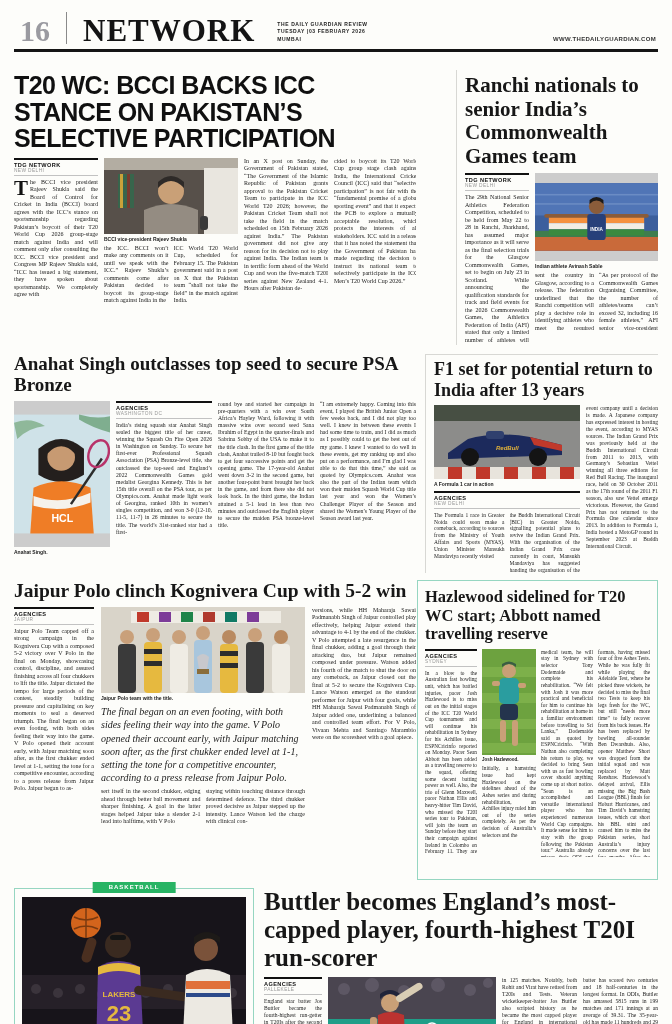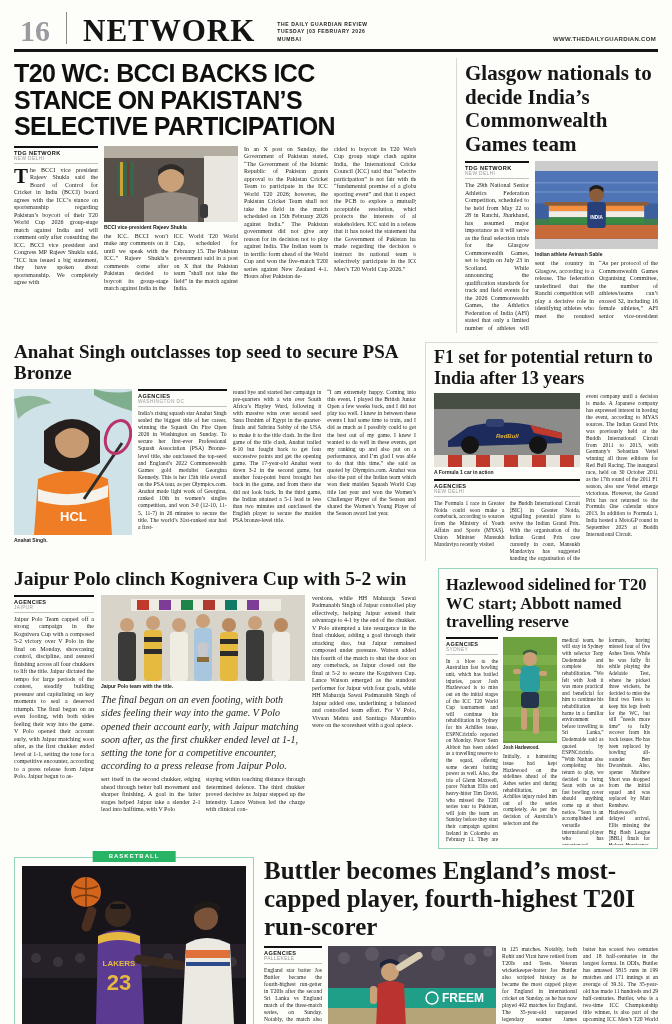--- a/index.html
+++ b/index.html
@@ -24,23 +24,23 @@
   .byline .ag { font-family:"Liberation Sans",sans-serif; font-size:5.6px; font-weight:bold; letter-spacing:.4px; color:#111; }
   .byline .ct { font-family:"Liberation Sans",sans-serif; font-size:4.8px; letter-spacing:.4px; color:#999; }
   .bodytext { font-size:6px; line-height:1.25; text-align:justify; color:#222; overflow:hidden; }
   .caption { font-family:"Liberation Sans",sans-serif; font-size:5px; font-weight:bold; color:#1a1a1a; line-height:1.25; margin:2px 0 3px; }
   .serifhead { font-family:"Liberation Serif",serif; font-weight:700; color:#171717; }
   .photo { display:block; width:100%; background:#ccc; }
   figure { margin:0; }
   .dropcap::first-letter { float:left; font-size:21px; line-height:16px; padding:1px 2px 0 0; font-weight:700; color:#111; }
 
   
-  .row1 { display:grid; grid-template-columns:402px 1fr; column-gap:9px; margin-top:6px;gap:40px; }
+  .row1 { display:grid; grid-template-columns:402px 1fr; column-gap:9px; margin-top:18px;gap:40px; }
   .row2 { display:grid; grid-template-columns:402px 1fr; column-gap:9px; margin-top:9px; }
-  .row3 { display:grid; grid-template-columns:402px 1fr; column-gap:22px; margin-top:7px; }
+  .row3 { display:grid; grid-template-columns:402px 1fr; column-gap:1px; margin-top:7px; }
   .row4 { display:grid; grid-template-columns:240px 1fr; column-gap:10px; margin-top:8px; }
   .rcell { border-left:1px solid #d8d8d4; padding-left:8px; }
 
   
   .t20-head { font-family:"Liberation Sans",sans-serif; font-size:25px; font-weight:800; letter-spacing:-0.6px; line-height:1.06; color:#101010; margin:2px 0 6px; }
   .t20-body { display:grid; grid-template-columns:84px 134px 84px 84px; column-gap:6px; height:176px; overflow:hidden; }
   .minicols { display:flex; gap:5px; }
   .minicols > div { flex:1; }
 
   
@@ -56,21 +56,21 @@
   
   .f1-head { font-size:18px; line-height:1.15; margin:0 0 5px; }
   .f1-body { display:flex; gap:6px; height:168px; overflow:hidden; }
 
   
   .polo-head { font-size:19.5px; line-height:1.1; margin:0 0 5px; }
   .polo-body { display:flex; gap:7px; height:226px; overflow:hidden; }
   .pullquote { font-style:italic; font-size:10px; line-height:1.32; color:#222; margin:4px 0 4px; }
 
   
-  .hz-box { border:1.5px solid #96d6c1; padding:7px 7px 3px; height:100%; }
+  .hz-box { border:1.5px solid #96d6c1; padding:7px 7px 22px; height:100%; }
   .hz-head { font-size:16.5px; line-height:1.12; margin:0 0 5px; }
   .hz-body { display:flex; gap:5px; height:208px; overflow:hidden; }
   .hz-body .bodytext { font-size:5.3px; }
   .hz-body .caption { font-size:4.5px; }
 
   
   .bb-box { border:1.5px solid #96d6c1; padding:8px 7px 5px; position:relative; height:202px; }
   .bb-badge { position:absolute; top:-7px; left:50%; transform:translateX(-50%); background:#28b464; color:#fff;
     font-family:"Liberation Sans",sans-serif; font-size:6px; font-weight:bold; letter-spacing:1px; padding:2.5px 16px; }
 
@@ -128,21 +128,21 @@
             <div class="bodytext">the ICC. BCCI won’t make any comments on it until we speak with the ICC.” Rajeev Shukla’s comments come after Pakistan decided to boycott its group-stage match against India in the</div>
             <div class="bodytext">ICC World T20 World Cup, scheduled for February 15. The Pakistan government said in a post on X that the Pakistan team “shall not take the field” in the match against India.</div>
           </div>
         </div>
         <div class="bodytext">In an X post on Sunday, the Government of Pakistan stated, “The Government of the Islamic Republic of Pakistan grants approval to the Pakistan Cricket Team to participate in the ICC World T20 2026; however, the Pakistan Cricket Team shall not take the field in the match scheduled on 15th February 2026 against India.” The Pakistan government did not give any reason for its decision not to play against India. The Indian team is in terrific form ahead of the World Cup and won the five-match T20I series against New Zealand 4-1. Hours after Pakistan de-</div>
         <div class="bodytext">cided to boycott its T20 World Cup group stage clash against India, the International Cricket Council (ICC) said that “selective participation” is not fair with the “fundamental premise of a global sporting event” and that it expects the PCB to explore a mutually acceptable resolution, which protects the interests of all stakeholders. ICC said in a release that it has noted the statement that the Government of Pakistan has made regarding the decision to instruct its national team to selectively participate in the ICC Men’s T20 World Cup 2026.”</div>
       </div>
     </div>
 
     <div class="rcell">
-      <h2 class="serifhead ranchi-head">Glasgow nationals to decide India’s Commonwealth Games team</h2>
+      <h2 class="serifhead ranchi-head">Ranchi nationals to senior India’s Commonwealth Games team</h2>
       <div class="ranchi-body">
         <div class="ranchi-c1">
           <div class="byline">
             <div class="ag">TDG NETWORK</div>
             <div class="ct">NEW DELHI</div>
           </div>
           <div class="bodytext" style="height:148px;">The 29th National Senior Athletics Federation Competition, scheduled to be held from May 22 to 28 in Ranchi, Jharkhand, has assumed major importance as it will serve as the final selection trials for the Glasgow Commonwealth Games, set to begin on July 23 in Scotland. While announcing the qualification standards for track and field events for the 2026 Commonwealth Games, the Athletics Federation of India (AFI) stated that only a limited number of athletes will repre-</div>
         </div>
         <div class="ranchi-rest">
           <figure>
@@ -174,21 +174,21 @@
           </div>
         </div>
       </div>
     </div>
   </div>
 
   <div class="row2">
     <div>
       <h2 class="serifhead anahat-head">Anahat Singh outclasses top seed to secure PSA Bronze</h2>
       <div class="anahat-body">
-        <figure style="width:118px;flex:none;">
+        <figure style="width:96px;flex:none;">
           <svg class="photo" width="118" height="146" viewBox="0 0 118 146">
             <rect width="118" height="146" fill="#cfe2e8"></rect>
             <path d="M0 10 Q20 2 38 14 Q18 16 4 30 Z" fill="#8fb89a"></path>
             <path d="M80 0 Q100 6 118 2 L118 22 Q96 16 80 6 Z" fill="#7fae8f"></path>
             <path d="M30 42 Q58 18 86 42 L86 74 Q58 92 30 74 Z" fill="#241f1d"></path>
             <circle cx="58" cy="52" r="17" fill="#c79a72"></circle>
             <path d="M41 48 Q58 30 75 48 L75 40 Q58 26 41 40 Z" fill="#241f1d"></path>
             <path d="M20 146 L24 90 Q58 74 94 90 L98 146 Z" fill="#ef7d26"></path>
             <path d="M24 100 Q58 112 94 96 L94 108 Q58 122 24 112 Z" fill="#f5f2ec"></path>
             <text x="46" y="132" font-family="Liberation Sans,sans-serif" font-size="13" font-weight="bold" fill="#ffffff">HCL</text>

